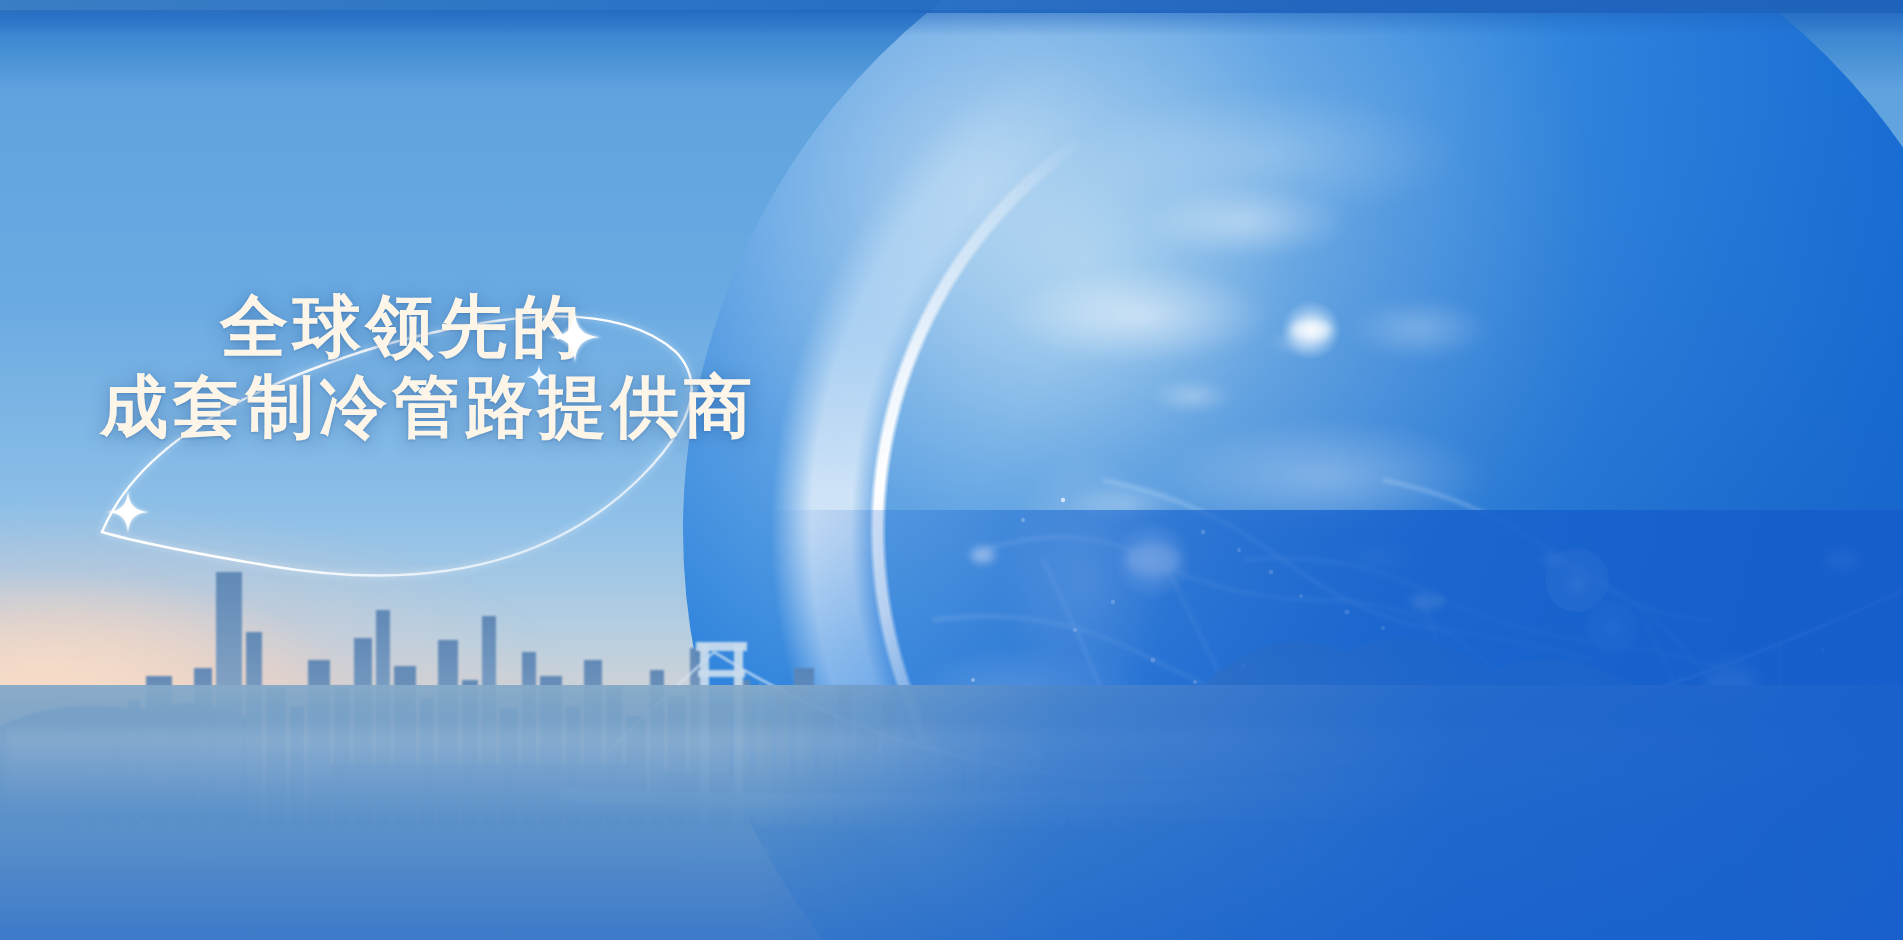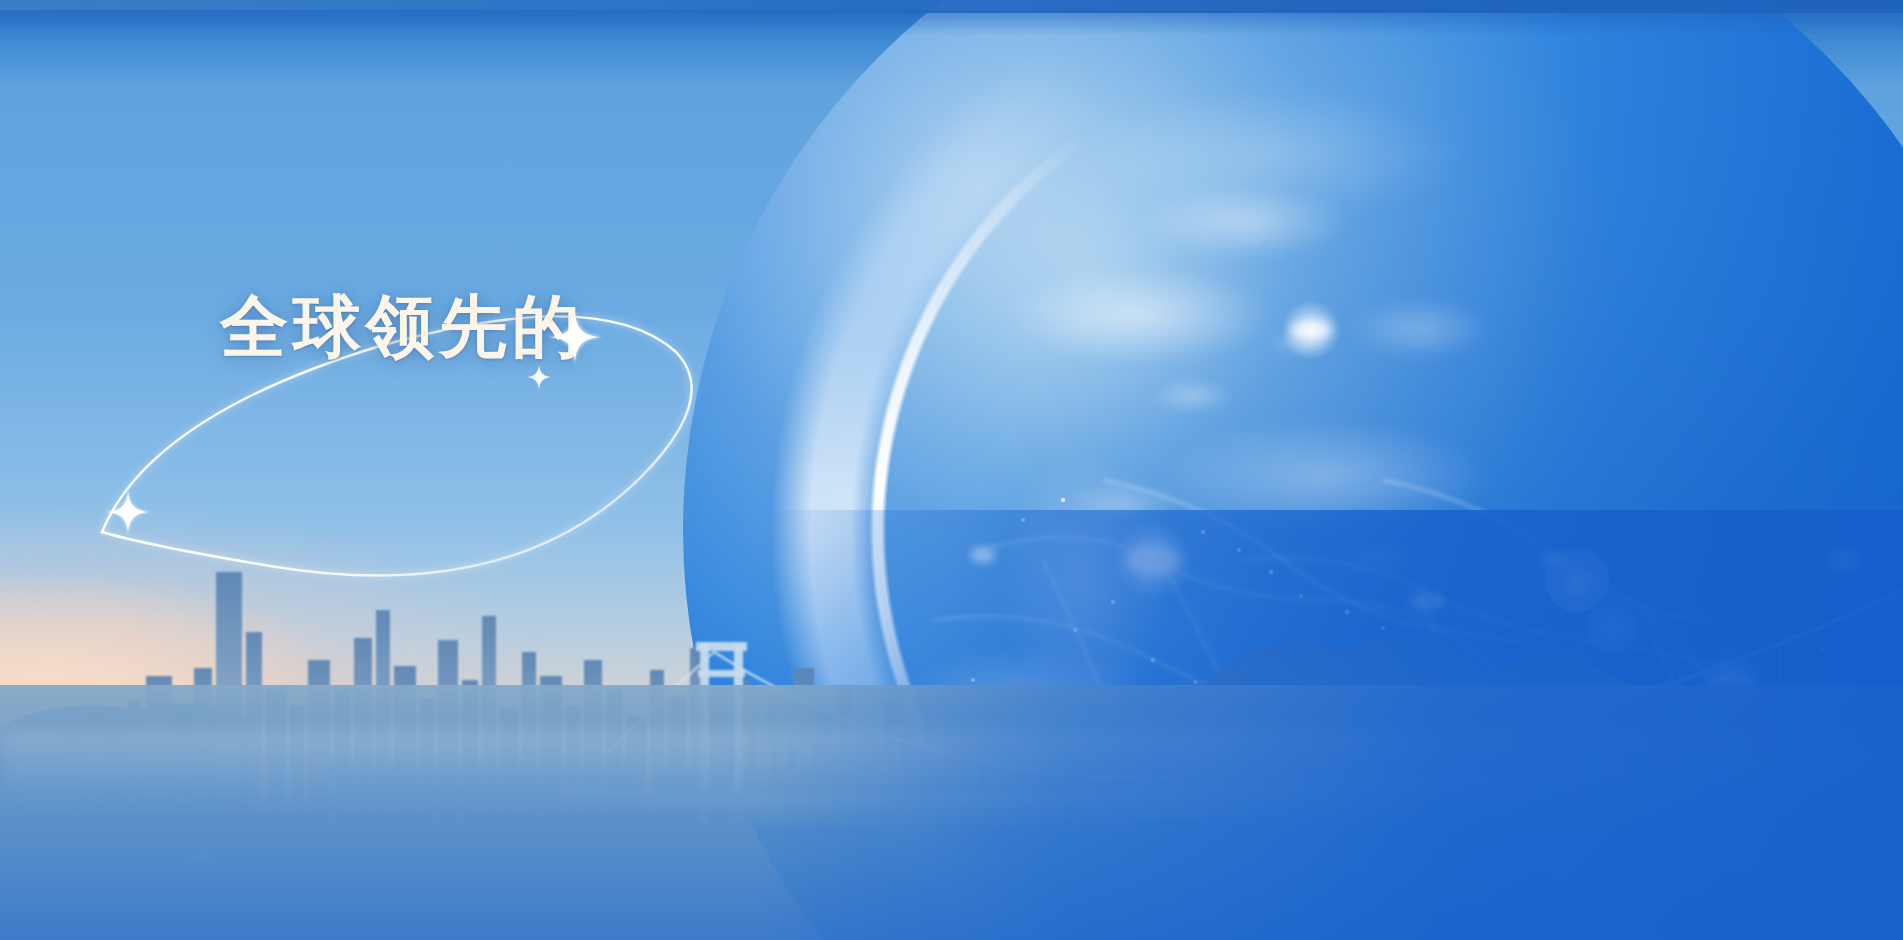--- a/index.html
+++ b/index.html
@@ -450,18 +450,19 @@
           <filter id="sg2">
             <feGaussianBlur stdDeviation="3.5"></feGaussianBlur>
           </filter>
         </defs>
       <path d="M50 2 C54 34 66 46 98 50 C66 54 54 66 50 98 C46 66 34 54 2 50 C34 46 46 34 50 2 Z" fill="#ffffff" opacity=".5" filter="url(#sg2)"></path>
       <path d="M50 8 C53 36 64 47 92 50 C64 53 53 64 50 92 C47 64 36 53 8 50 C36 47 47 36 50 8 Z" fill="#ffffff"></path>
     </svg>
 
     <div class="headline">
       <span class="l1">全球领先的</span>
+      <span class="l2">成套制冷管路提供商</span>
     </div>
   </div>
 
   <div class="top-band"></div>
   <div class="top-band-fade"></div>
 </div>
 
 </body></html>

